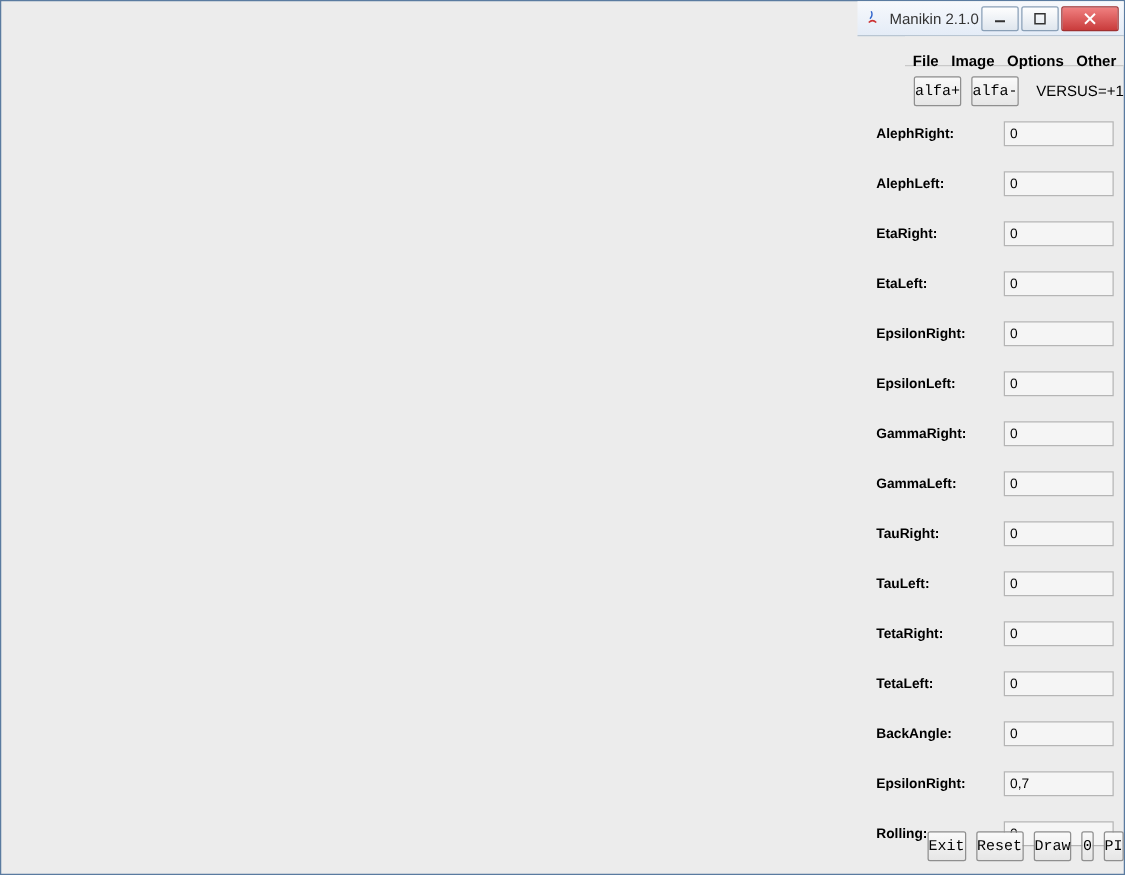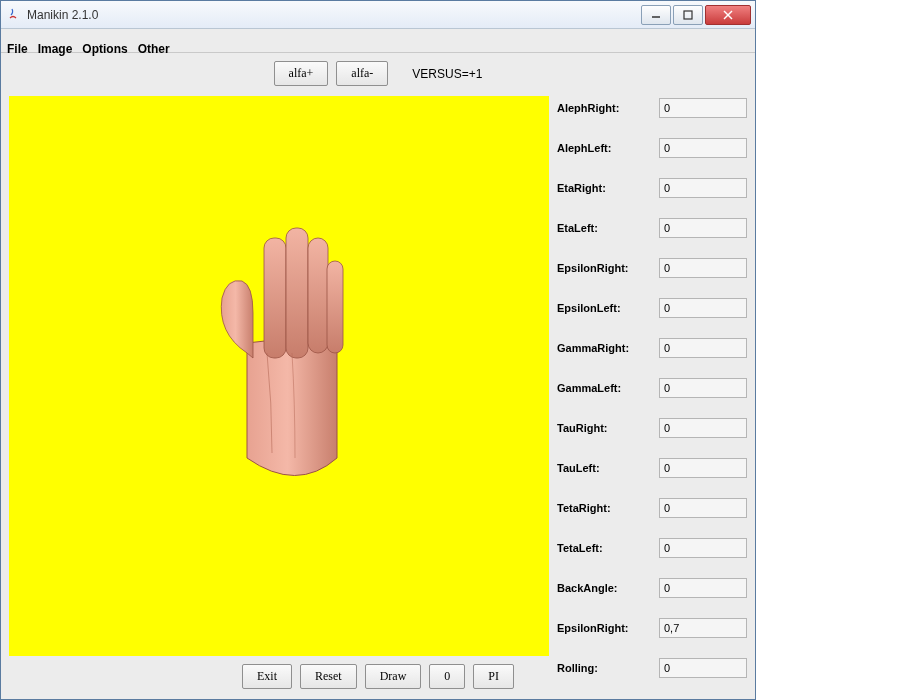--- a/index.html
+++ b/index.html
@@ -6,26 +6,27 @@
   body {
     margin: 0;
     font-family: Tahoma, Arial, sans-serif;
     font-size: 12px;
     background: #fff;
     width: 900px;
     height: 700px;
     overflow: hidden;
   }
   .window {
-    width: 756px;
+    width: 900px;
     height: 700px;
     border: 1px solid #5a7ba0;
     background: #ececec;
     display: flex;
     flex-direction: column;
+    align-items: flex-end;
   }
   .titlebar {
     height: 28px;
     background: linear-gradient(#f7f9fc, #e4ecf7);
     border-bottom: 1px solid #b9c6d3;
     display: flex;
     align-items: center;
     padding: 0 4px;
   }
   .titlebar .app-icon {
@@ -60,26 +61,26 @@
     display: flex;
     align-items: center;
     justify-content: center;
     gap: 8px;
     padding: 8px 0 4px 0;
   }
   .btn {
     background: linear-gradient(#fafafa, #e6e6e6);
     border: 1px solid #8f8f8f;
     border-radius: 2px;
-    padding: 4px 14px;
+    padding: 4px 0;
     font-size: 12px;
-    font-family: Liberation Serif, serif;
+    font-family: Liberation Mono, monospace;
     cursor: default;
   }
-  .versus { margin-left: 16px; }
+  .versus { margin-left: 6px; }
   .content {
     flex: 1;
     display: flex;
     padding: 6px 8px 0 8px;
     gap: 8px;
     min-height: 0;
   }
   .viewport {
     flex: 1;
     background: #ffff00;

